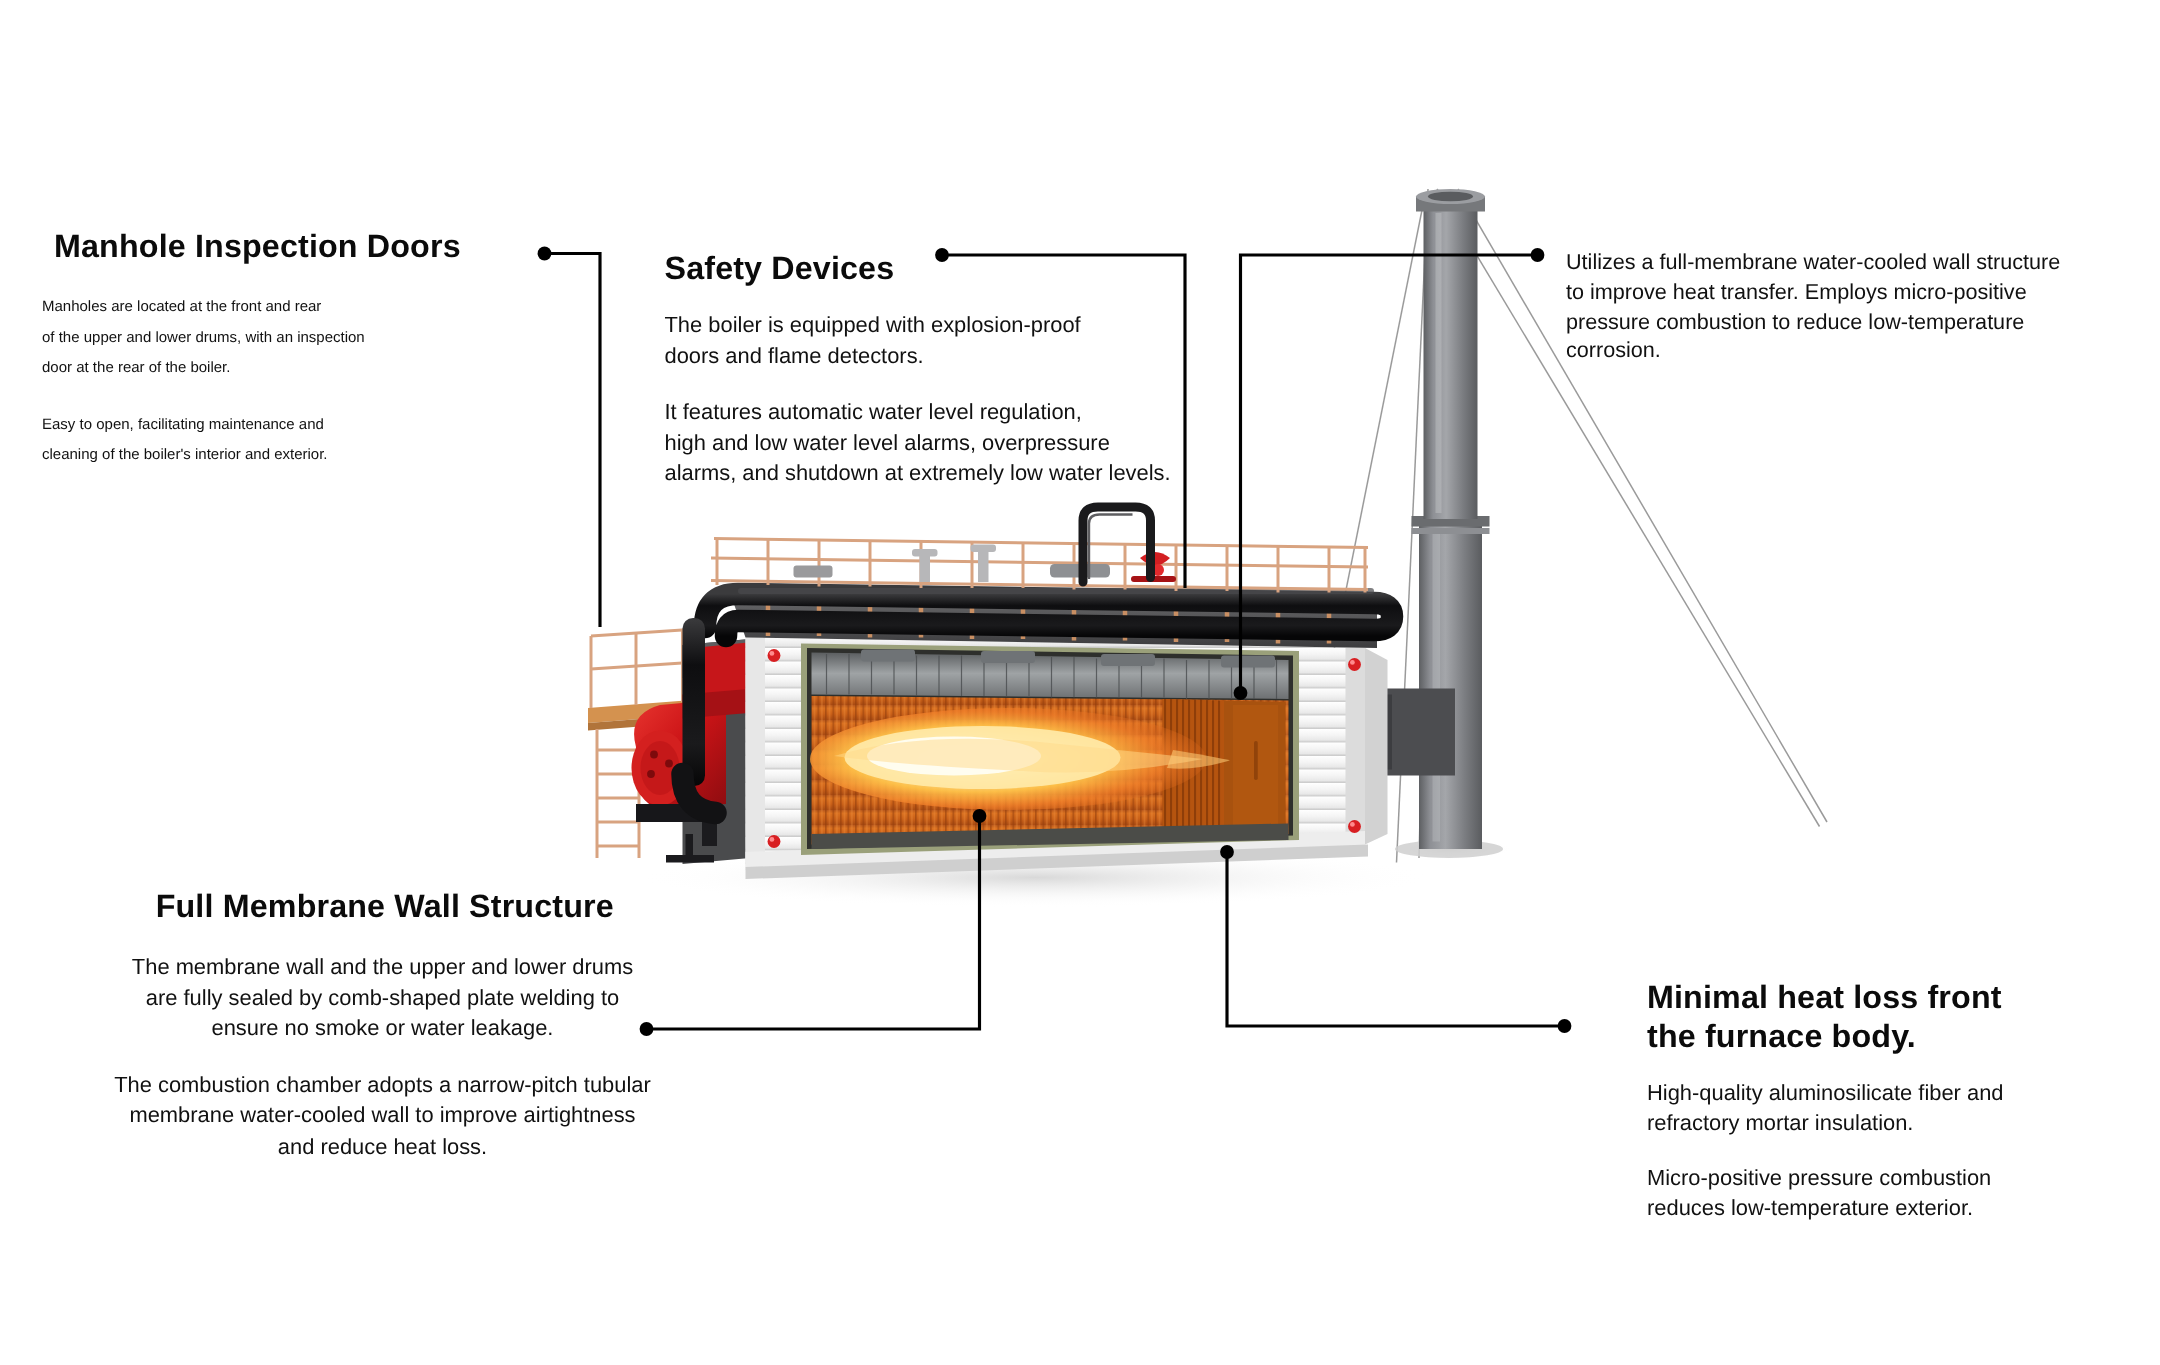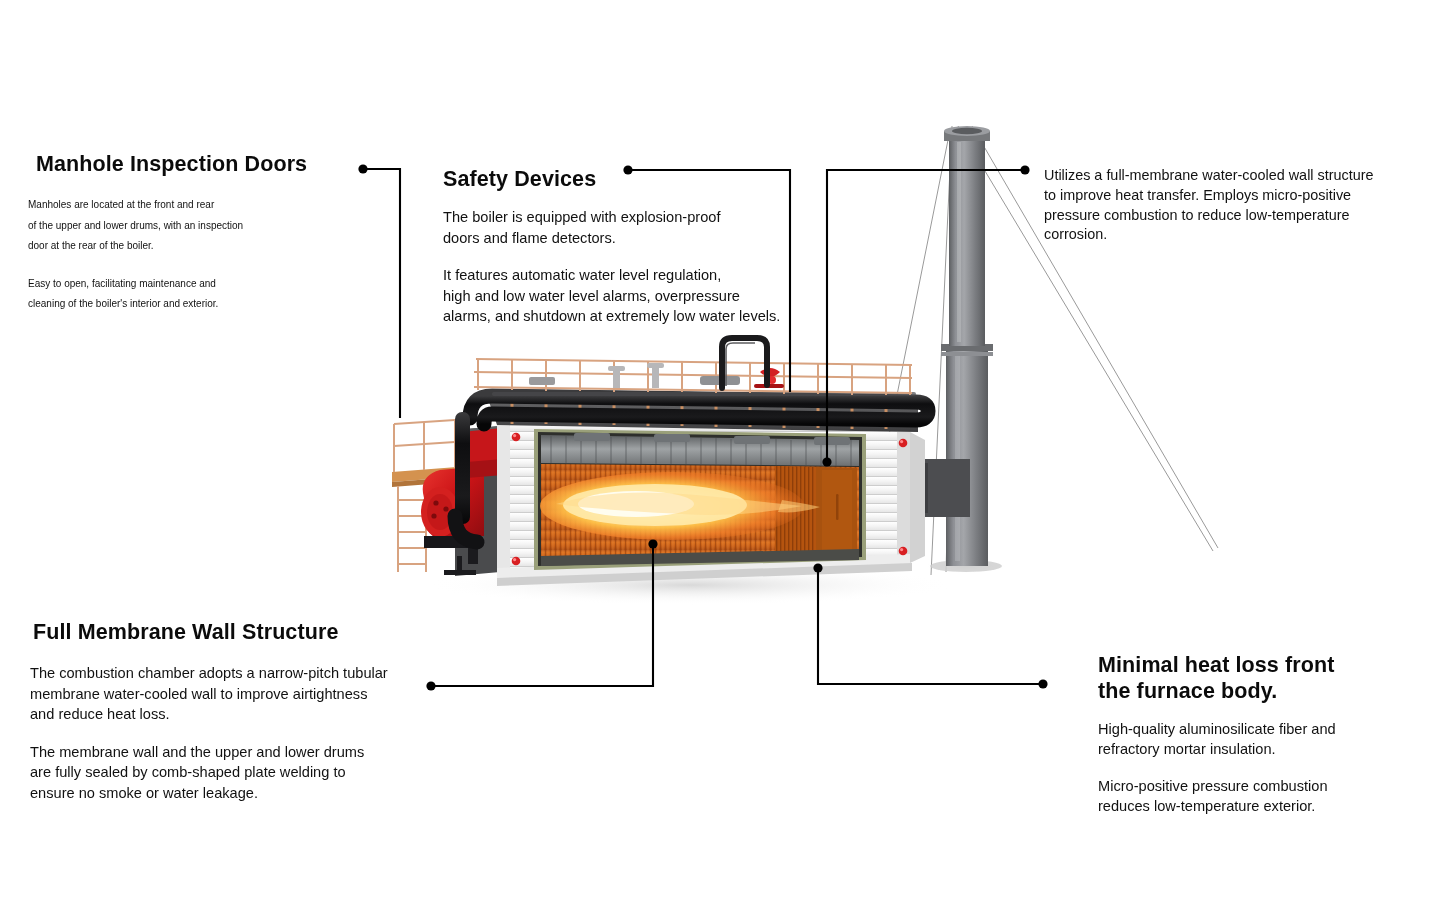--- a/index.html
+++ b/index.html
@@ -39,21 +39,21 @@
   .c-manhole .callout-body  { font-size: 10px; line-height: 20.5px; }
 
   .c-safety          { left: 443px;  top: 167px; width: 400px; }
   .c-safety .callout-title { font-size: 21.5px; margin: 0 0 15px 0; }
   .c-safety .callout-body  { font-size: 14.6px; line-height: 20.5px; }
 
   .c-combustion      { left: 1044px; top: 152px; width: 385px; }
   .c-combustion .callout-title { font-size: 20.5px; margin: 0 0 13px 0; }
   .c-combustion .callout-body  { font-size: 14.4px; line-height: 19.6px; }
 
-  .c-membrane        { left: 30px;   top: 620px; width: 450px; }
+  .c-membrane        { left: 30px;   top: 592px; width: 450px; text-align: center; }
   .c-membrane .callout-title { font-size: 21.5px; margin: 0 0 18px 3px; }
   .c-membrane .callout-body  { font-size: 14.6px; line-height: 20.5px; }
 
   .c-heatloss        { left: 1098px; top: 652px; width: 320px; }
   .c-heatloss .callout-title { font-size: 21.5px; line-height: 26px; margin: 0 0 8px 0; }
   .c-heatloss .callout-body  { font-size: 14.6px; line-height: 20.5px; }
   .c-heatloss .callout-body + .callout-body { margin-top: 16px; }
 
   
   #leaders, #artwork {
@@ -416,26 +416,26 @@
 
   <div class="callout c-combustion">
     <p class="callout-body">Utilizes a full-membrane water-cooled wall structure
 to improve heat transfer. Employs micro-positive
 pressure combustion to reduce low-temperature
 corrosion.</p>
   </div>
 
   <div class="callout c-membrane">
     <h2 class="callout-title">Full Membrane Wall Structure</h2>
+    <p class="callout-body">The membrane wall and the upper and lower drums
+are fully sealed by comb-shaped plate welding to
+ensure no smoke or water leakage.</p>
     <p class="callout-body">The combustion chamber adopts a narrow-pitch tubular
 membrane water-cooled wall to improve airtightness
 and reduce heat loss.</p>
-    <p class="callout-body">The membrane wall and the upper and lower drums
-are fully sealed by comb-shaped plate welding to
-ensure no smoke or water leakage.</p>
   </div>
 
   <div class="callout c-heatloss">
     <h2 class="callout-title">Minimal heat loss front
 the furnace body.</h2>
     <p class="callout-body">High-quality aluminosilicate fiber and
 refractory mortar insulation.</p>
     <p class="callout-body">Micro-positive pressure combustion
 reduces low-temperature exterior.</p>
   </div>

